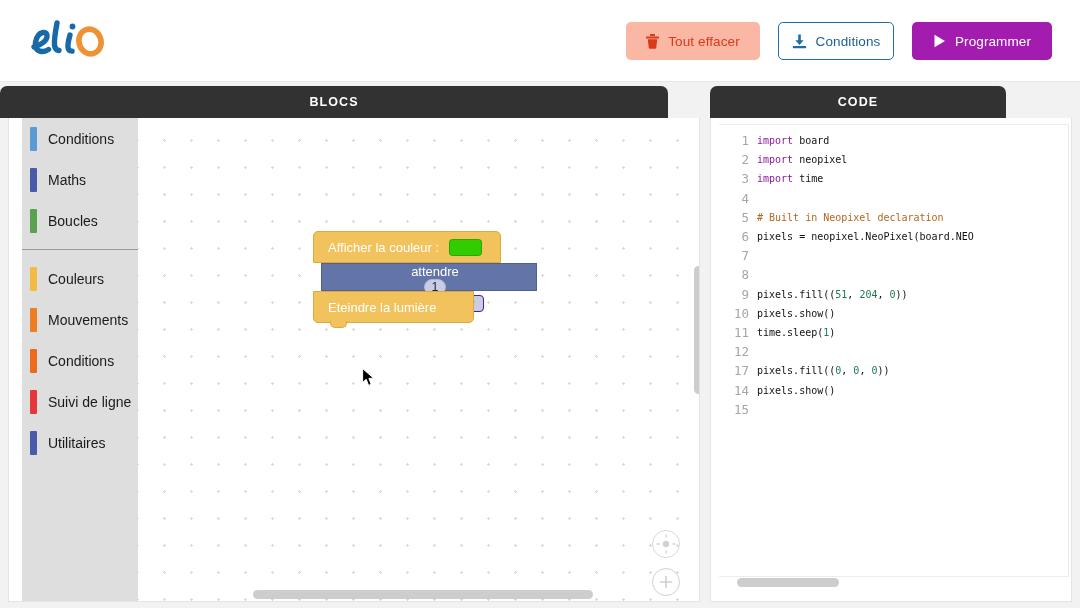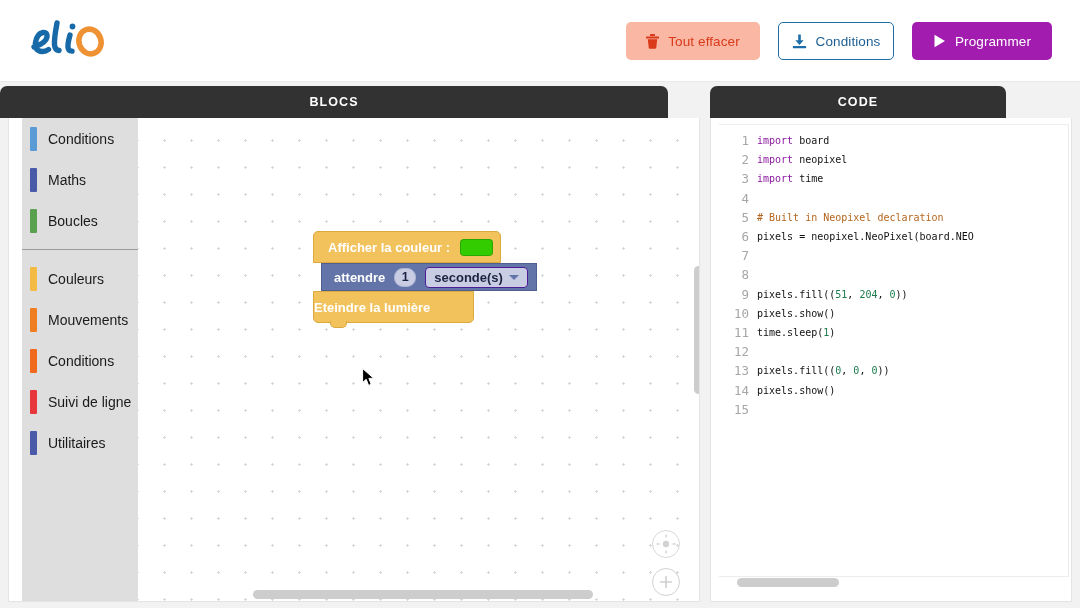--- a/index.html
+++ b/index.html
@@ -67,41 +67,41 @@
   }
   .cat-divider {
     height: 1px; background: #9a9a9a; margin: 8px 0 8px 0;
   }
 
   
   #canvas {
     position: absolute; left: 129px; top: 0; right: 0; bottom: 0;
     background-color: #ffffff;
     background-image: radial-gradient(#d8d8d8 1.1px, transparent 1.2px);
-    background-size: 27px 27px; background-position: 13px 9px; font-weight: bold;
+    background-size: 27px 27px; background-position: 13px 9px;
   }
 
   
   #block-stack { position: absolute; left: 175px; top: 113px; }
   .blk {
     position: relative; display: flex; align-items: center;
     font-size: 13px; color: #ffffff; white-space: nowrap;
   }
   .blk-amber  { background: #f2c25c; border: 1px solid #dca93e; }
   .blk-slate  { background: #6374a8; border: 1px solid #50608f; }
 
   #blk1 {
     width: 188px; height: 32px; padding-left: 14px;
     border-radius: 5px 5px 0 0;
   }
   #blk2 {
-    width: 216px; height: 28px; padding-left: 12px; margin-left: 8px;
+    width: 216px; height: 28px; padding-left: 12px; margin-left: 8px; flex-direction: column;
   }
   #blk3 {
-    width: 161px; height: 32px; 
+    width: 161px; height: 32px; padding-left: 14px;
     border-radius: 0 0 5px 5px;
   }
   .tab-bump {
     position: absolute; bottom: -6px; left: 16px;
     width: 17px; height: 7px; border-radius: 0 0 5px 5px;
   }
   .color-swatch {
     width: 33px; height: 17px; border-radius: 4px;
     border: 1px solid rgba(0,0,0,.18); margin-left: 10px;
   }
@@ -318,20 +318,20 @@
         <div>3</div>
         <div>4</div>
         <div>5</div>
         <div>6</div>
         <div>7</div>
         <div>8</div>
         <div>9</div>
         <div>10</div>
         <div>11</div>
         <div>12</div>
-        <div>13</div>
+        <div>17</div>
         <div>14</div>
         <div>15</div>
       </div>
     <div id="codelines"><div><span class="tk-kw">import</span><span> board</span></div><div><span class="tk-kw">import</span><span> neopixel</span></div><div><span class="tk-kw">import</span><span> time</span></div><div>&nbsp;</div><div><span class="tk-cm"># Built in Neopixel declaration</span></div><div><span>pixels = neopixel.NeoPixel(board.NEO</span></div><div>&nbsp;</div><div>&nbsp;</div><div><span>pixels.fill((</span><span class="tk-num">51</span><span>, </span><span class="tk-num">204</span><span>, </span><span class="tk-num">0</span><span>))</span></div><div><span>pixels.show()</span></div><div><span>time.sleep(</span><span class="tk-num">1</span><span>)</span></div><div>&nbsp;</div><div><span>pixels.fill((</span><span class="tk-num">0</span><span>, </span><span class="tk-num">0</span><span>, </span><span class="tk-num">0</span><span>))</span></div><div><span>pixels.show()</span></div><div>&nbsp;</div></div>
   </div>
   <div class="sb" id="sb-h-code"></div>
 </div>
 
 </body></html>

